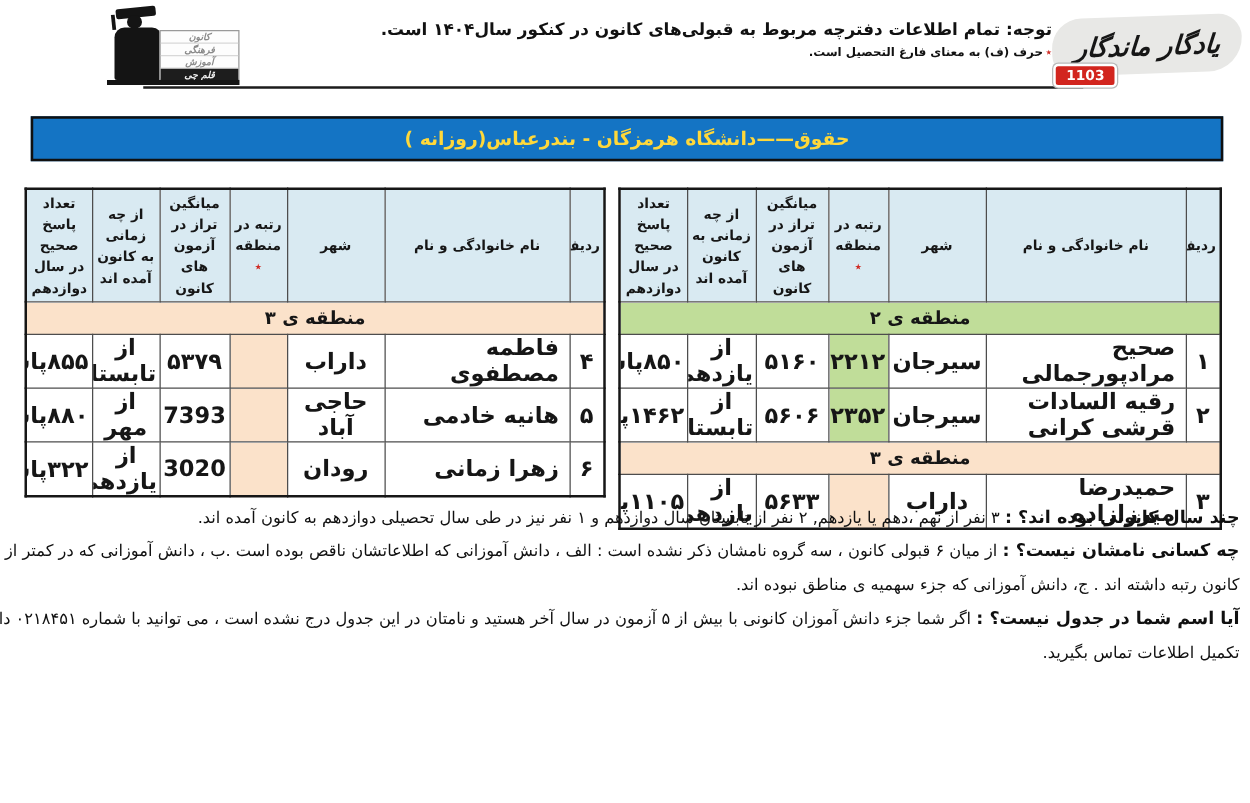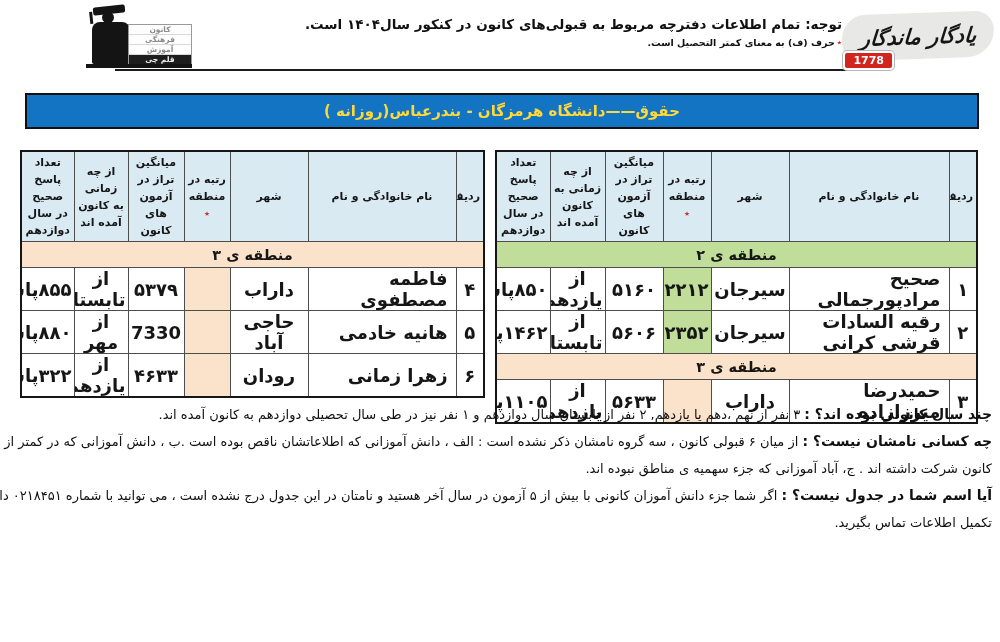--- a/index.html
+++ b/index.html
@@ -5,21 +5,21 @@
   html,body{margin:0;padding:0;background:#ffffff;}
   body{width:1000px;height:642px;font-family:"DejaVu Sans",sans-serif;overflow:hidden;}
   .page{position:relative;width:1000px;height:642px;background:#fff;}
 
   
   .logo{position:absolute;left:76px;top:3px;width:118px;height:66px;}
   .logo .cap{position:absolute;left:17px;top:3px;width:32px;height:8px;background:#141414;transform:rotate(-6deg);border-radius:2px;}
   .logo .cap:after{content:"";position:absolute;left:-4px;top:4px;width:3px;height:12px;background:#141414;}
   .logo .head{position:absolute;left:26px;top:9px;width:12px;height:11px;background:#141414;border-radius:50%;}
   .logo .body{position:absolute;left:16px;top:19px;width:38px;height:42px;background:#141414;border-radius:8px 8px 2px 2px;}
-  .logo .sign{position:absolute;left:52px;top:21px;width:64px;height:40px;background:#fdfdfd;border:1px solid #9a9a9a;box-sizing:border-box;}
+  .logo .sign{position:absolute;left:52px;top:21px;width:64px;height:40px;background:#fdfdfd;border:1px solid #9a9a9a;box-sizing:border-box;font-style:italic;}
   .logo .sign-line{height:9px;line-height:9px;font-size:7.5px;font-weight:bold;color:#8a8a8a;text-align:center;border-bottom:1px solid #d8d8d8;}
   .logo .sign-line.dark{background:#1d1d1d;color:#eee;border-bottom:none;height:10px;line-height:10px;}
   .logo .base{position:absolute;left:10px;top:61px;width:106px;height:4px;background:#141414;}
 
   .hr-line{position:absolute;left:115px;top:69px;width:752px;height:2px;background:#1c1c1c;}
 
   .notice{position:absolute;right:158px;top:16px;text-align:right;color:#111;}
   .notice .main{font-size:13.5px;font-weight:bold;}
   .notice .sub{margin-top:5px;font-size:9.5px;font-weight:bold;}
   .notice .star{color:#cf2b24;margin-left:2px;}
@@ -73,27 +73,27 @@
       <div class="sign-line">آموزش</div>
       <div class="sign-line dark">قلم چی</div>
     </div>
     <div class="base"></div>
   </div>
 
   <div class="hr-line"></div>
 
   <div class="notice">
     <div class="main">توجه: تمام اطلاعات دفترچه مربوط به قبولی‌های کانون در کنکور سال۱۴۰۴ است.</div>
-    <div class="sub"><span class="star">٭</span><span>حرف (ف) به معنای کمتر التحصیل است.</span></div>
+    <div class="sub"><span class="star">٭</span><span>حرف (ف) به معنای فارغ التحصیل است.</span></div>
   </div>
 
   <div class="brand">
     <span class="title">یادگار ماندگار</span>
   </div>
-  <div class="brand-year">1778</div>
+  <div class="brand-year">1103</div>
 
   <div class="banner">
     <span class="txt">حقوق——دانشگاه هرمزگان - بندرعباس(روزانه )</span>
   </div>
 
   <table class="data t-right" dir="rtl">
     <colgroup>
         <col style="width:28px">
         <col style="width:160px">
         <col style="width:78px">
@@ -178,37 +178,37 @@
       <td class="rank-peach"></td>
       <td>۵۳۷۹</td>
       <td>از تابستان</td>
       <td>۸۵۵پاسخ</td>
     </tr>
     <tr class="data-row">
       <td>۵</td>
       <td class="cell-name">هانیه خادمی</td>
       <td>حاجی آباد</td>
       <td class="rank-peach"></td>
-      <td>7330</td>
+      <td>7393</td>
       <td>از مهر</td>
       <td>۸۸۰پاسخ</td>
     </tr>
     <tr class="data-row" style="height:33px">
       <td>۶</td>
       <td class="cell-name">زهرا زمانی</td>
       <td>رودان</td>
       <td class="rank-peach"></td>
-      <td>۴۶۳۳</td>
+      <td>3020</td>
       <td>از یازدهم</td>
       <td>۳۲۲پاسخ</td>
     </tr>
   </tbody>
     </table>
 
   <div class="footnotes">
     <div class="line"><span class="lbl">چند سال کانونی بوده اند؟ :</span> <span>۳ نفر از نهم ،دهم یا یازدهم, ۲ نفر از تابستان سال دوازدهم و ۱ نفر نیز در طی سال تحصیلی دوازدهم به کانون آمده اند.</span></div>
     <div class="line"><span class="lbl">چه کسانی نامشان نیست؟ :</span> <span>از میان ۶ قبولی کانون ، سه گروه نامشان ذکر نشده است : الف ، دانش آموزانی که اطلاعاتشان ناقص بوده است .ب ، دانش آموزانی که در کمتر از ۵ آزمون برنامه ای</span></div>
-    <div class="line"><span>کانون شرکت داشته اند . ج، آباد آموزانی که جزء سهمیه ی مناطق نبوده اند.</span></div>
+    <div class="line"><span>کانون رتبه داشته اند . ج، دانش آموزانی که جزء سهمیه ی مناطق نبوده اند.</span></div>
     <div class="line"><span class="lbl">آیا اسم شما در جدول نیست؟ :</span> <span>اگر شما جزء دانش آموزان کانونی با بیش از ۵ آزمون در سال آخر هستید و نامتان در این جدول درج نشده است ، می توانید با شماره ۰۲۱۸۴۵۱ داخلی ۳۲۰۵ واحد</span></div>
     <div class="line"><span>تکمیل اطلاعات تماس بگیرید.</span></div>
   </div>
 
 </div>
 
 </body></html>

